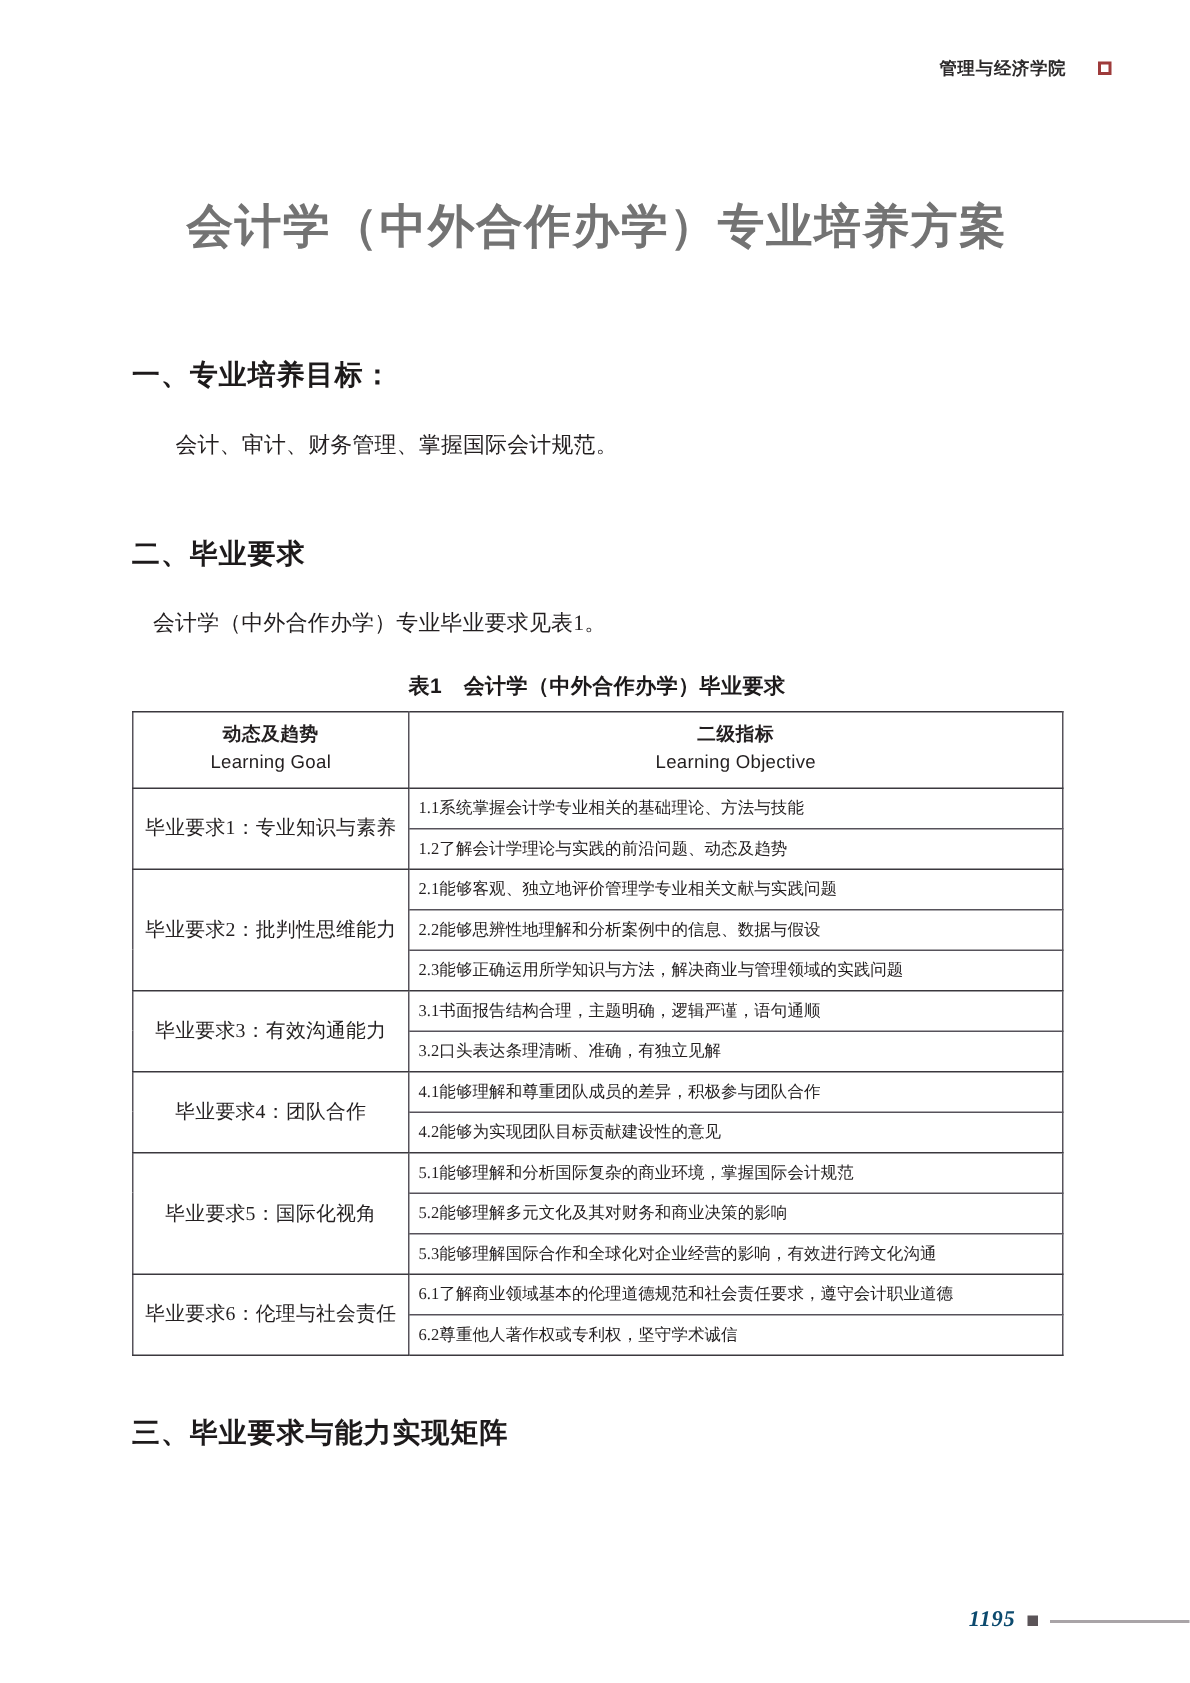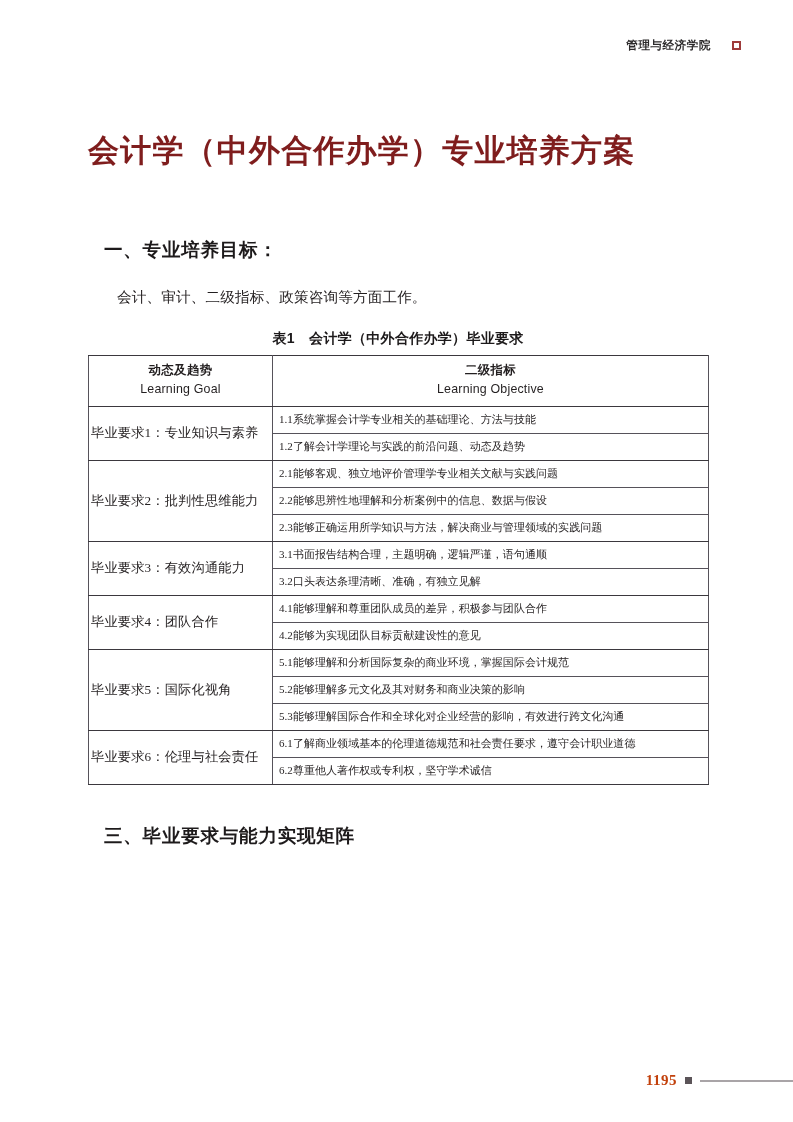--- a/index.html
+++ b/index.html
@@ -46,36 +46,35 @@
   .content {
     position: absolute;
     left: 88px;
     top: 0;
     width: 620px;
   }
 
   
   .doc-title {
     margin-top: 131px;
-    text-align: left;
+    text-align: center;
     font-size: 31px;
     font-weight: bold;
     letter-spacing: 1.2px;
     line-height: 1.3;
-    color: #7f1d1d;
+    color: #737373;
     font-family: "Liberation Serif", "DejaVu Serif", serif;
   }
 
   
   .section-heading {
     font-size: 18.5px;
     font-weight: bold;
     letter-spacing: 0.8px;
     color: #1d1a1b;
-    margin-left: 16px;
   }
   .h-goal    { margin-top: 66px; }
   .h-req     { margin-top: 44px; }
   .h-matrix  { margin-top: 38px; }
 
   
   .body-par {
     font-size: 14.6px;
     line-height: 30px;
     color: #231f20;
@@ -144,21 +143,21 @@
   .th-en {
     display: block;
     font-family: "Liberation Sans", "DejaVu Sans", sans-serif;
     font-size: 12.4px;
     font-weight: normal;
     letter-spacing: 0.2px;
     line-height: 1.5;
   }
 
   table.req-table td.goal-cell {
-    text-align: left;
+    text-align: center;
     font-size: 13.2px;
     letter-spacing: 0.2px;
     border-top: 1.7px solid #3b383e;
     border-bottom: 1.7px solid #3b383e;
     padding: 3px 2px;
   }
   table.req-table td.obj-cell {
     text-align: left;
     font-size: 11px;
     letter-spacing: 0.05px;
@@ -176,22 +175,23 @@
     right: 0;
     left: 0;
     display: flex;
     align-items: center;
     justify-content: flex-end;
     gap: 8px;
   }
   .page-footer .folio {
     font-size: 15px;
     font-weight: bold;
-    color: #c2410c;
+    color: #0c4a6e;
     letter-spacing: 0.5px;
+    font-style: italic;
   }
   .footer-marker {
     display: inline-block;
     width: 7px;
     height: 7px;
     background: #5b5458;
   }
   .footer-rule {
     display: inline-block;
     width: 93px;
@@ -207,24 +207,26 @@
   <span class="header-marker"></span>
 </div>
 
 <div class="content">
 
   <h1 class="doc-title">会计学（中外合作办学）专业培养方案</h1>
 
   <h2 class="section-heading h-goal">一、专业培养目标：</h2>
 
   <p class="body-par par-goal">
-    <span class="ln">会计、审计、二级指标、政策咨询等方面工作。</span>
+    <span class="ln">会计、审计、财务管理、掌握国际会计规范。</span>
   </p>
 
-
+  <h2 class="section-heading h-req">二、毕业要求</h2>
+
+  <p class="body-par par-lead">会计学（中外合作办学）专业毕业要求见表1。</p>
 
   <div class="table-caption">表1　会计学（中外合作办学）毕业要求</div>
 
   <table class="req-table">
     <colgroup>
         <col class="c1">
         <col class="c2">
       </colgroup>
     <thead>
       <tr>

